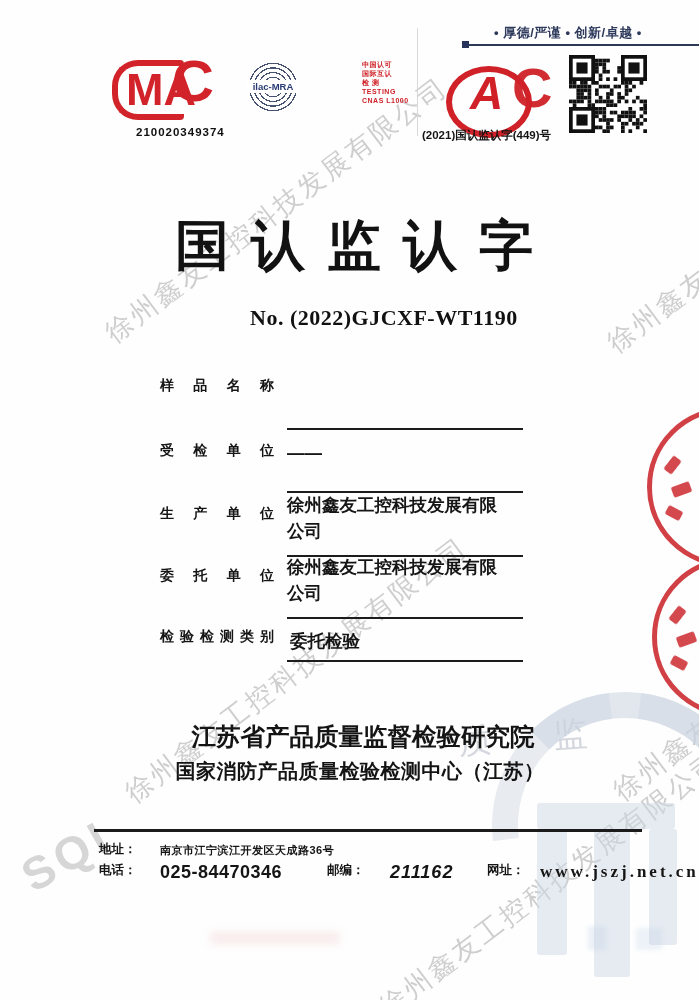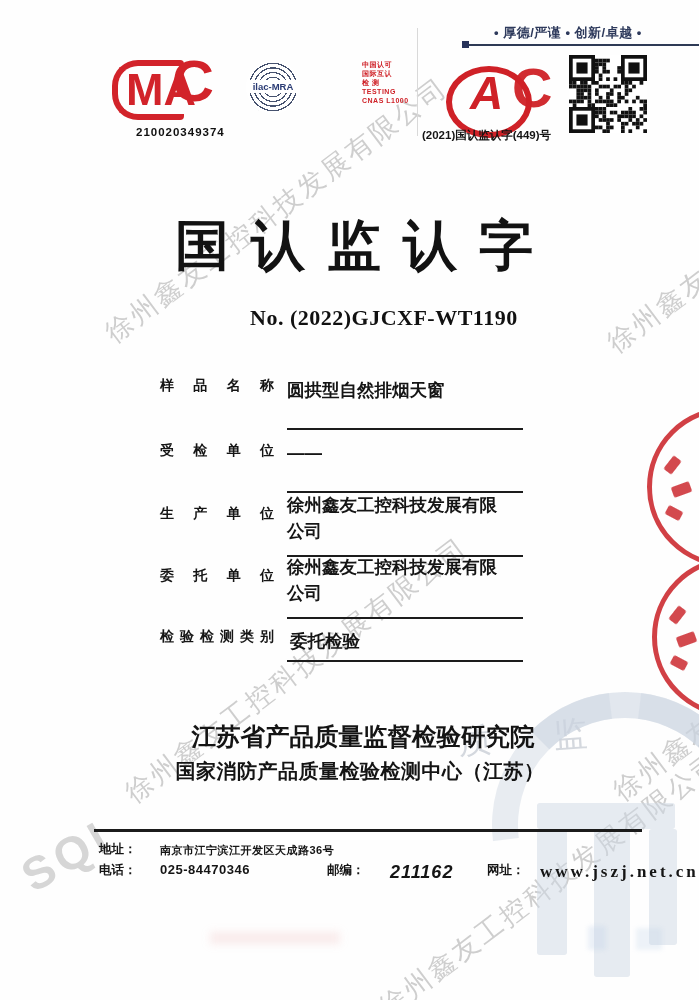--- a/index.html
+++ b/index.html
@@ -92,21 +92,21 @@
   .f-line { position:absolute; left:287px; width:236px; height:2px; background:#1c1c1c; }
   
   .inst1 { position:absolute; top:720px; left:0; width:726px; text-align:center; font-size:24.5px; font-weight:bold; color:#141414; }
   .inst2 { position:absolute; top:758px; left:0; width:720px; text-align:center; font-size:20px; font-weight:bold; color:#141414; letter-spacing:.5px; }
   
   .footer-line { position:absolute; top:829px; left:94px; width:548px; height:2.5px; background:#1b1b1b; }
   .ft { position:absolute; font-weight:bold; color:#151515; }
   .ft-addr-label { left:99px; top:841px; font-size:12.5px; }
   .ft-addr { left:160px; top:843px; font-size:11px; letter-spacing:.5px; }
   .ft-phone-label { left:99px; top:862px; font-size:12.5px; }
-  .ft-phone { left:160px; top:862px; font-size:13px; letter-spacing:.5px; }
+  .ft-phone { left:160px; top:862px; font-size:18px; letter-spacing:.5px; }
   .ft-zip-label { left:327px; top:862px; font-size:12.5px; }
   .ft-zip { left:390px; top:862px; font-size:18px; letter-spacing:1px;font-style:italic; }
   .ft-web-label { left:487px; top:862px; font-size:12.5px; }
   .ft-web { left:540px; top:862px; font-size:17px; letter-spacing:3px;font-family:Liberation Serif, serif; }
   
   .stamp { position:absolute; width:150px; height:150px; border-radius:50%; border:5px solid rgba(201,30,36,.85); }
   .stamp-a { left:647px; top:407px; }
   .stamp-b { left:652px; top:557px; }
   .stamp .g { position:absolute; background:rgba(200,28,34,.8); border-radius:2px; filter:blur(.7px); }
   .g1 { left:12px; top:48px; width:17px; height:10px; transform:rotate(-52deg); }
@@ -335,21 +335,20 @@
         <rect x="0.00" y="74.29" width="26.00" height="3.71" fill="#111"></rect>
         <rect x="0.00" y="52.00" width="3.71" height="26.00" fill="#111"></rect>
         <rect x="22.29" y="52.00" width="3.71" height="26.00" fill="#111"></rect>
         <rect x="7.43" y="59.43" width="11.14" height="11.14" fill="#111"></rect>
       </svg></div>
 
   <div class="report-title">国认监认字</div>
   <div class="report-no">No. (2022)GJCXF-WT1190</div>
 
   <div class="f-label" style="top:377px;">样品名称</div>
-  <div class="f-value" style="top:377px;">圆拱型自然排烟天窗</div>
   <div class="f-line" style="top:428px;"></div>
 
   <div class="f-label" style="top:442px;">受检单位</div>
   <div class="f-value" style="top:440px;">——</div>
   <div class="f-line" style="top:491px;"></div>
 
   <div class="f-label" style="top:505px;">生产单位</div>
   <div class="f-value" style="top:492px;">徐州鑫友工控科技发展有限公司</div>
   <div class="f-line" style="top:555px;"></div>
 

